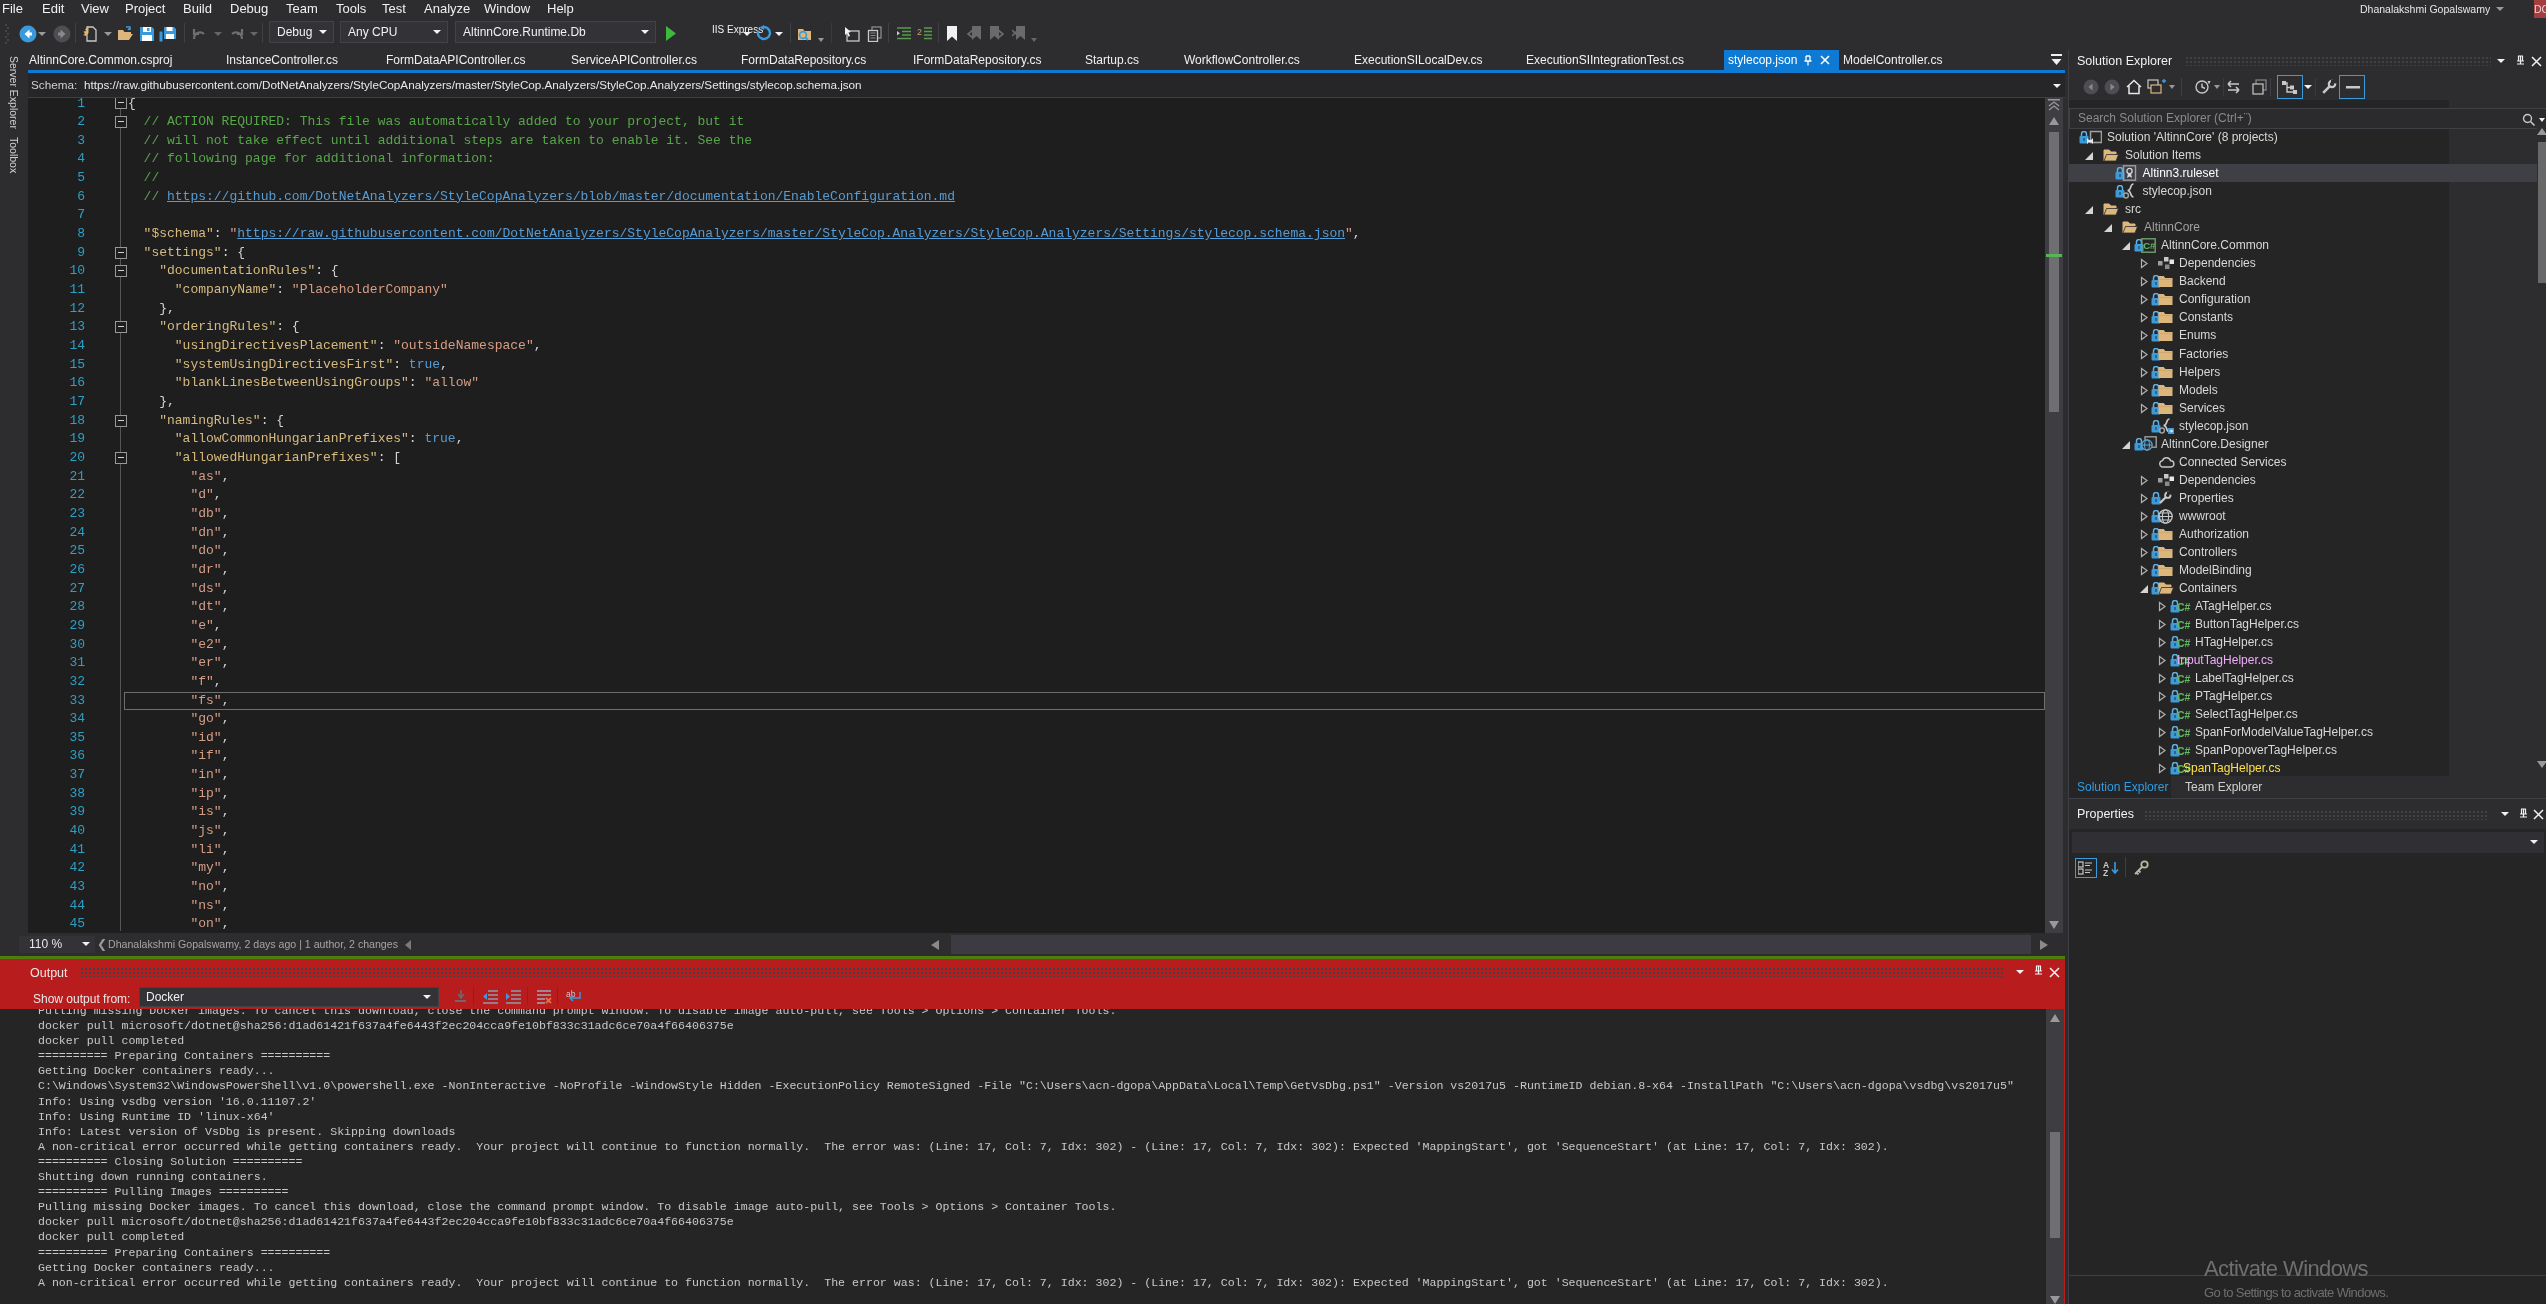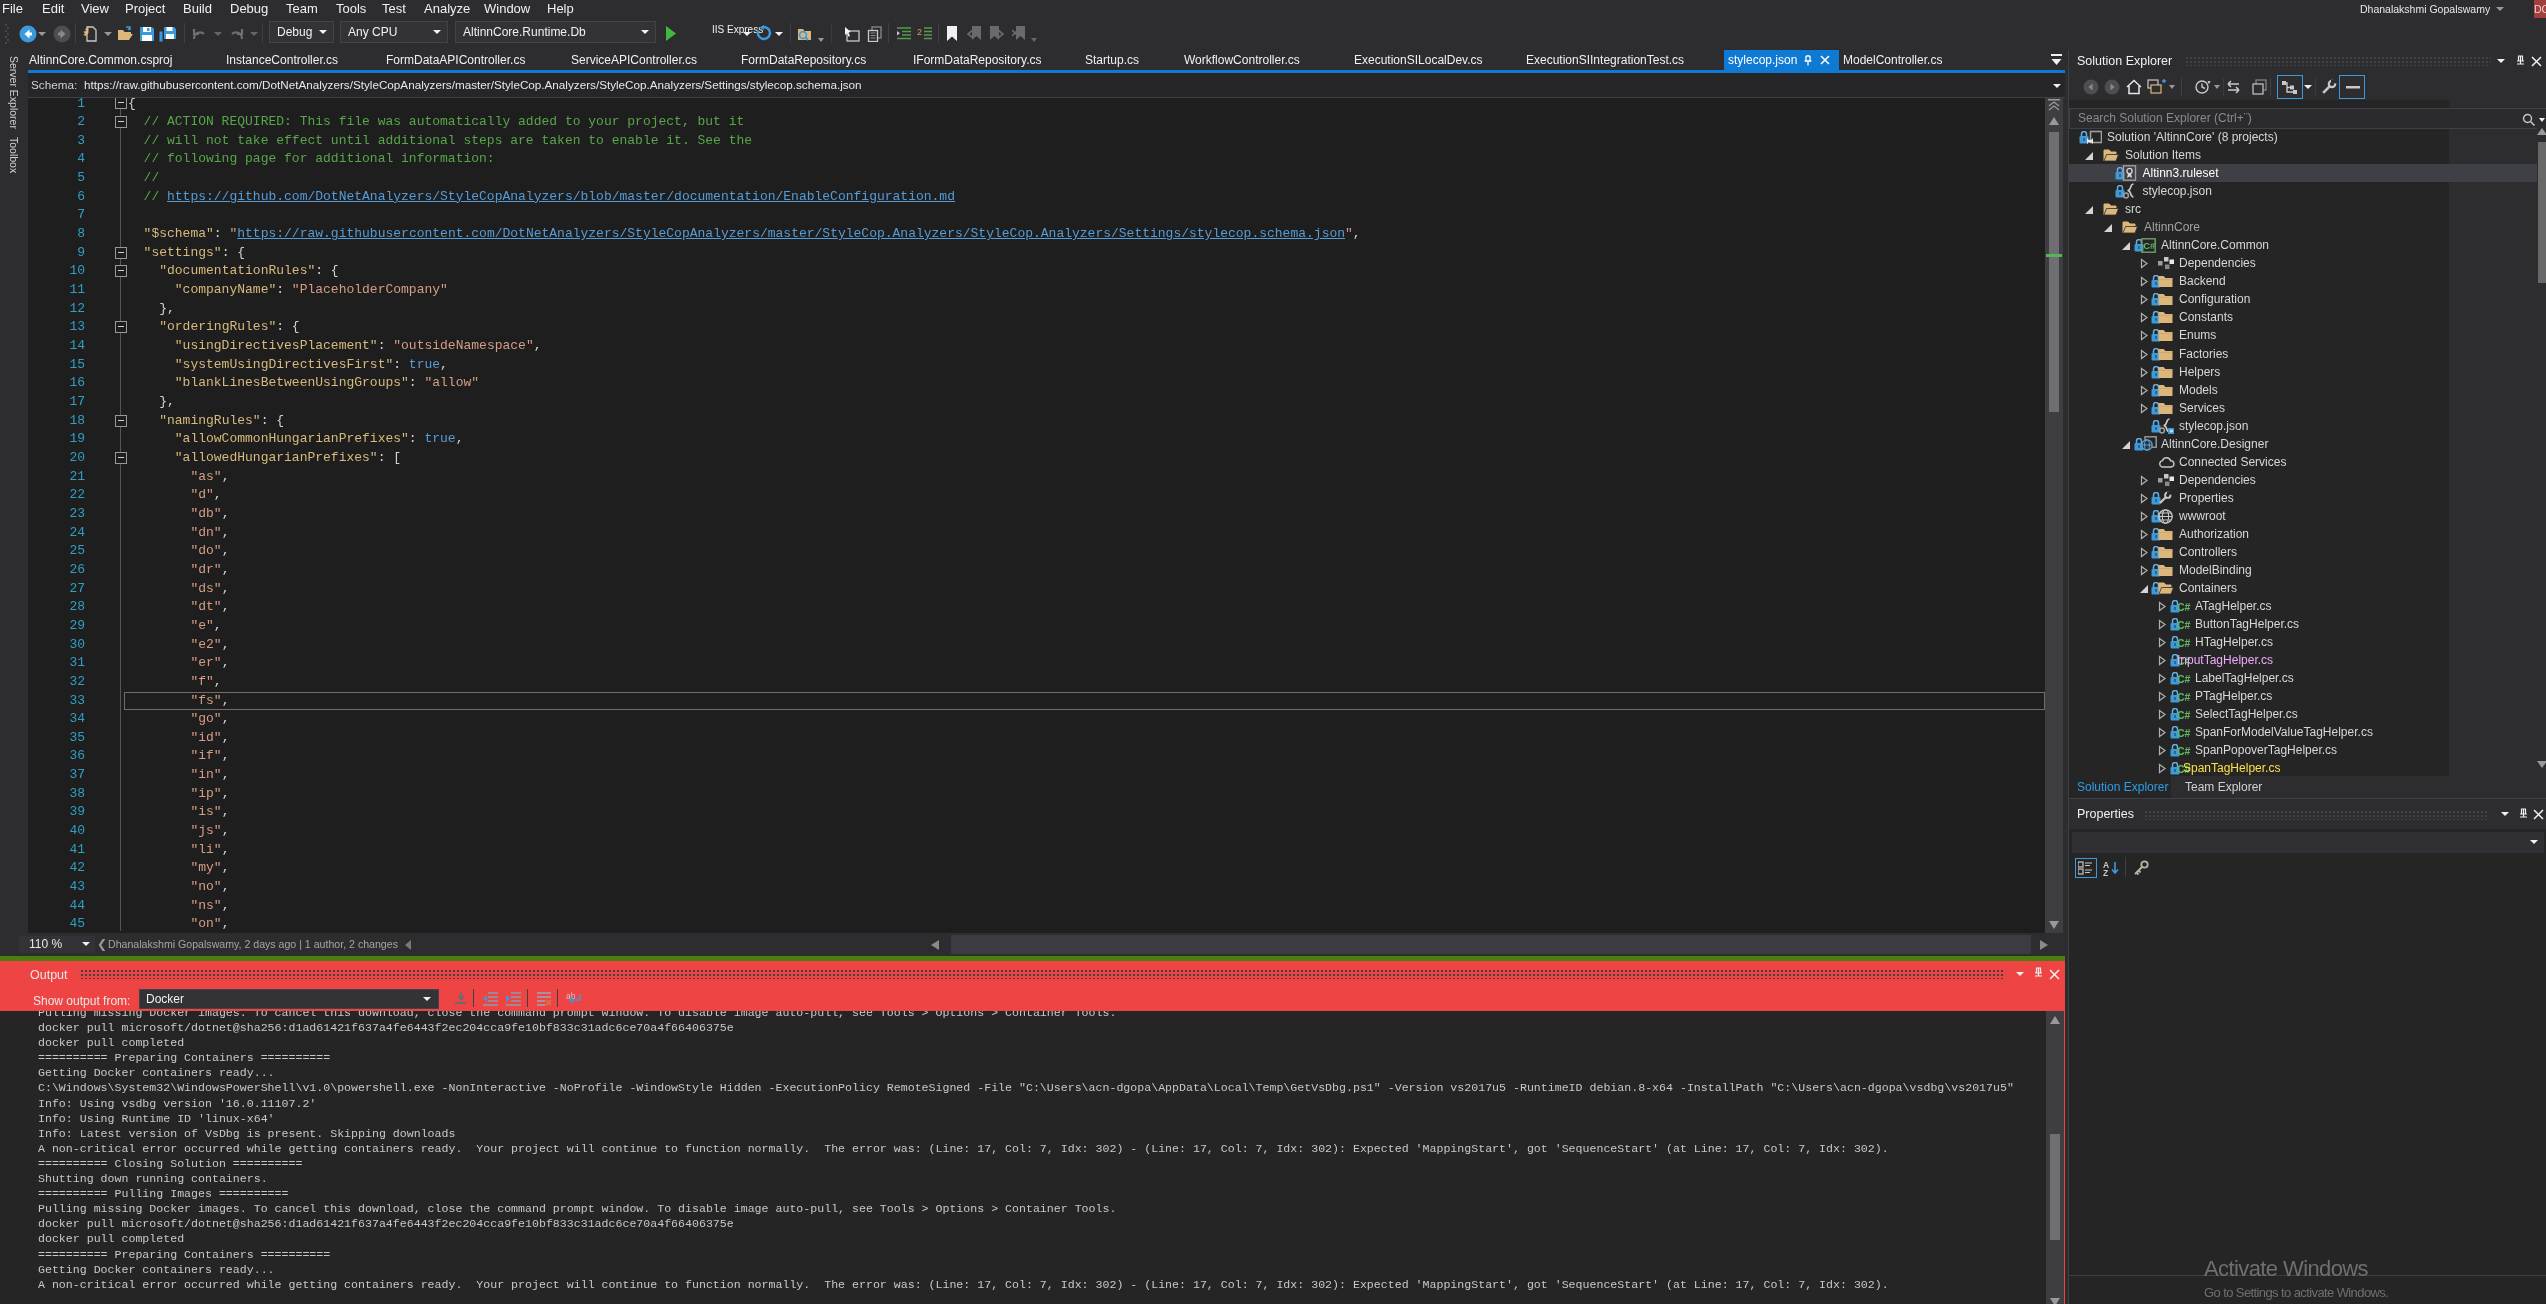--- a/index.html
+++ b/index.html
@@ -39,21 +39,21 @@
   #foldline { position:absolute; left:92px; top:3px; width:1px; height:830px; background:#555; }
   .foldbox { position:absolute; left:86.5px; width:12px; height:12px; background:#1e1e1e; border:1px solid #999; }
   .foldbox::after { content:""; position:absolute; left:2px; top:4px; width:6px; height:1px; background:#d0d0d0; }
   #curline { position:absolute; left:96px; top:594.5px; width:1921px; height:17.5px; border:1px solid #6e6e6e; }
   
   .sbtrack { background:#3e3e42; position:absolute; }
   .sbthumb { background:#686868; position:absolute; }
   
   #zoombar { left:0; top:933px; width:2065px; height:23px; background:#3e3e42; font-size:12px; color:#a0a0a0; }
   
-  #outputpanel { left:0; top:956px; width:2065px; height:348px; background:#ef4444; border-top:5px solid #4d7c0f; }
+  #outputpanel { left:0; top:956px; width:2065px; height:348px; background:#b91c1c; border-top:3px solid #4d7c0f; }
   #outcon { position:absolute; left:0px; top:50px; width:2046px; height:298px; background:#252526; overflow:hidden; }
   #outcon pre { position:absolute; left:38px; top:-6px; font-family:"Liberation Mono", monospace;
                 font-size:11.6px; line-height:15.1px; color:#c8c8c8; }
   
   #rightpanel { left:2068px; top:50px; width:381px; height:1254px; background:#252526; border-left:1px solid #3f3f46; }
   .paneltitle { font-size:12.5px; color:#f1f1f1; }
   .dots { background-image:radial-gradient(#424246 1px, transparent 1px); background-size:4px 4px; }
   .trow { position:absolute; height:18px; font-size:12px; color:#d8d8d8; white-space:nowrap; }
 </style>
 </head>

